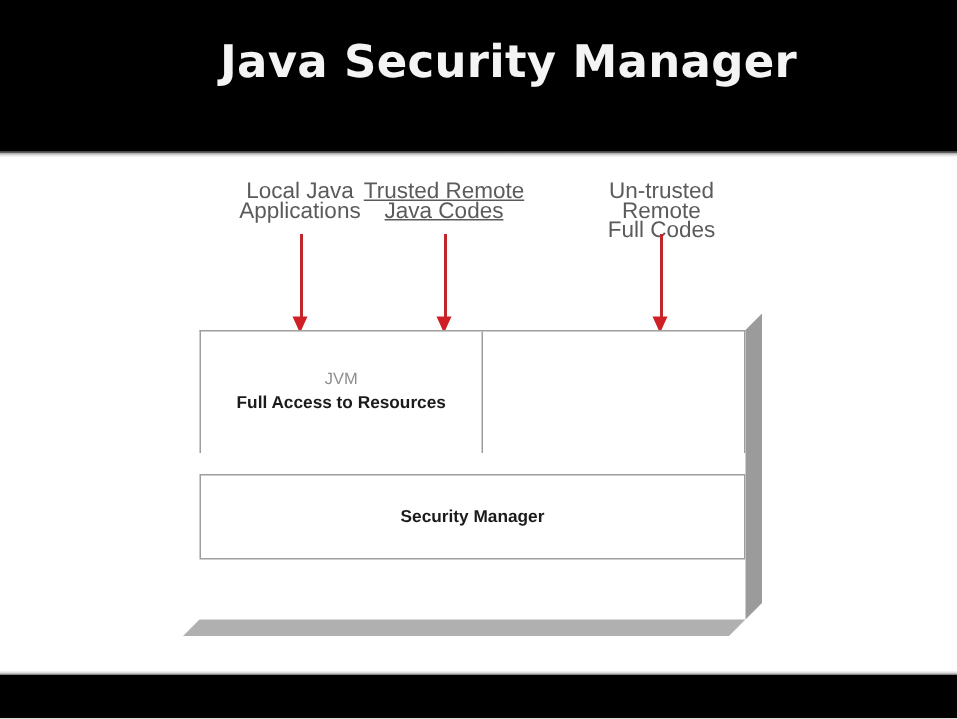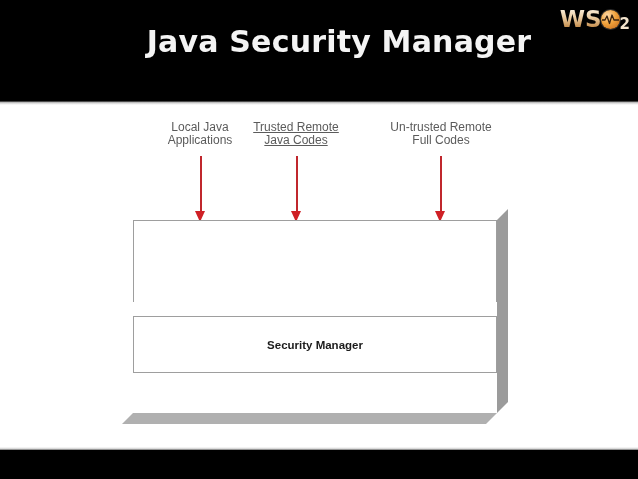--- a/index.html
+++ b/index.html
@@ -117,21 +117,21 @@
     top: 105px;
     width: 638px;
     height: 342px;
   }
 
   .src-label {
     position: absolute;
     text-align: center;
     color: #5b5b5b;
     font-family: "Liberation Sans", sans-serif;
-    font-size: 12px;
+    font-size: 15px;
     line-height: 13px;
     white-space: pre-line;
   }
   .src-label.l1 { left: 140px; top: 16px; width: 120px; }
   .src-label.l2 { left: 236px; top: 16px; width: 120px; text-decoration: underline; }
   .src-label.l3 { left: 380px; top: 16px; width: 122px; }
 
   
   .arrow {
     position: absolute;
@@ -239,29 +239,20 @@
 </head>
 <body>
 
 <div id="slide">
 
   <div class="header-band"></div>
   <div class="header-rule"></div>
 
   <div class="slide-title">Java Security Manager</div>
 
-  <div class="logo">
-    <span class="logo-ws">WS</span>
-    <span class="logo-o">
-      <svg width="17" height="11" viewBox="0 0 17 11" aria-hidden="true">
-        <polyline points="0,6 3,6 5,2 7.5,9.5 10,1 12,6 17,6" fill="none" stroke="#3a2410" stroke-width="1.3" stroke-linejoin="round" stroke-linecap="round"></polyline>
-      </svg>
-    </span>
-    <span class="logo-2">2</span>
-  </div>
 
   <div class="diagram">
 
     <div class="src-label l1">Local Java
 Applications</div>
     <div class="src-label l2">Trusted Remote
 Java Codes</div>
     <div class="src-label l3">Un-trusted Remote
 Full Codes</div>
 
@@ -277,20 +268,24 @@
       <div class="shaft"></div>
       <div class="head"></div>
     </div>
 
     <div class="stack">
 
       <div class="stack-shadow-right"></div>
       <div class="stack-shadow-bottom"></div>
 
       <div class="box row-top">
+        <div class="cell cell-left">
+          <div class="txt-jvm">JVM</div>
+          <div class="txt-strong">Full Access to Resources</div>
+        </div>
       </div>
 
       <div class="box row-mid">
         <div class="inner">
           <div class="txt-strong">Security Manager</div>
         </div>
       </div>
 
 
     </div>

